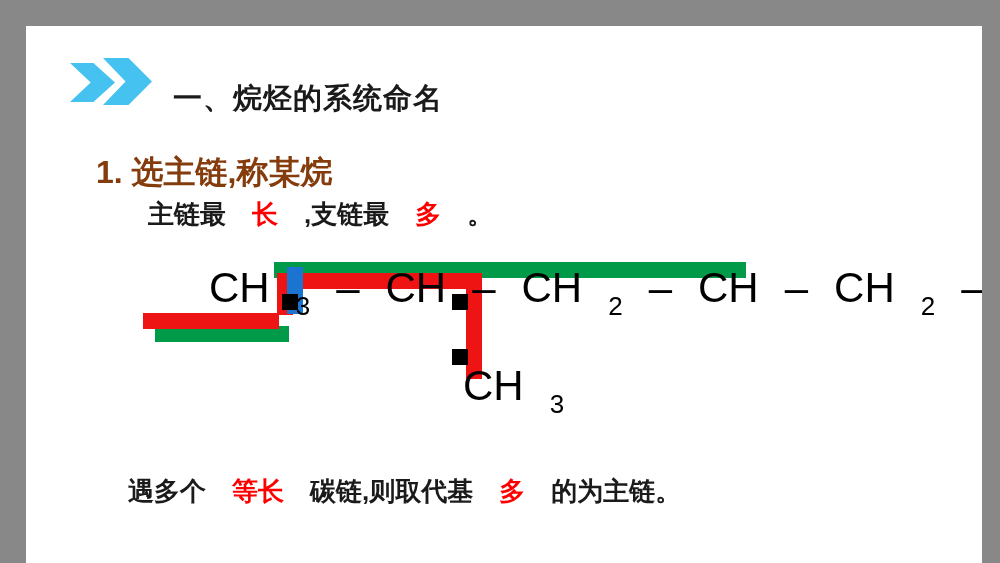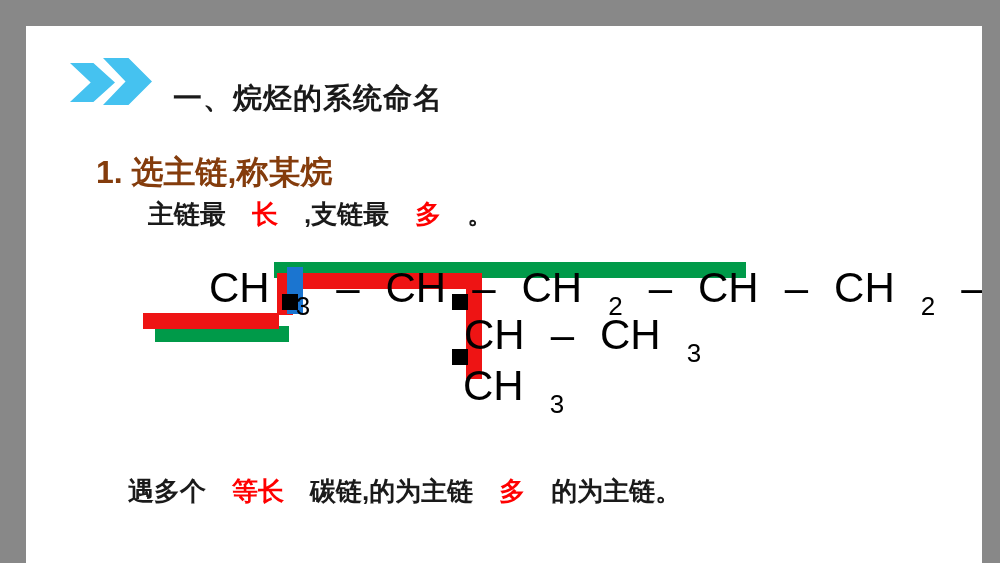--- a/index.html
+++ b/index.html
@@ -113,30 +113,27 @@
     <div class="hl red-v1"></div>
     <div class="hl red-top"></div>
     <div class="hl red-v2"></div>
     <div class="hl blue-bar"></div>
 
     <div class="frow row-main">
       <span>CH</span><span class="sub">3</span><span>–</span><span>CH</span><span>–</span><span>CH</span><span class="sub">2</span><span>–</span><span>CH</span><span>–</span><span>CH</span><span class="sub">2</span><span>–</span><span>CH</span><span class="sub">3</span>
     </div>
 
 
-    <div class="frow row-iso">
-      <span>CH</span><span>–</span><span>CH</span><span class="sub">3</span>
-    </div>
 
     <div class="frow row-me">
       <span>CH</span><span class="sub">3</span>
     </div>
 
     <div class="bond b1"></div>
     <div class="bond b2"></div>
     <div class="bond b3"></div>
   </div>
 
   <div class="rule2">
-    <span>遇多个</span><span class="red">等长</span><span>碳链,的为主链</span><span class="red">多</span><span>的为主链。</span>
+    <span>遇多个</span><span class="red">等长</span><span>碳链,则取代基</span><span class="red">多</span><span>的为主链。</span>
   </div>
 
 </div>
 
 </body></html>

